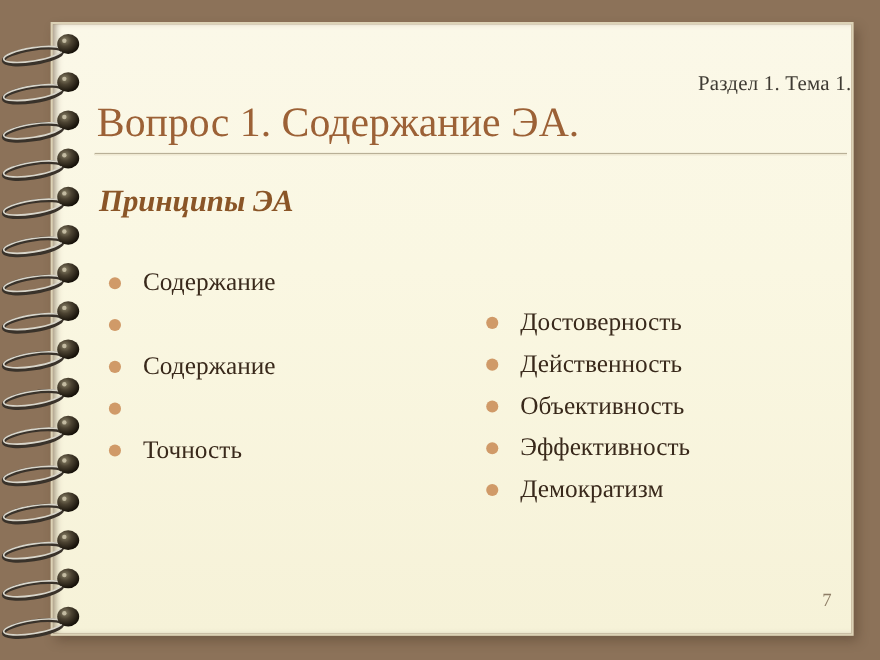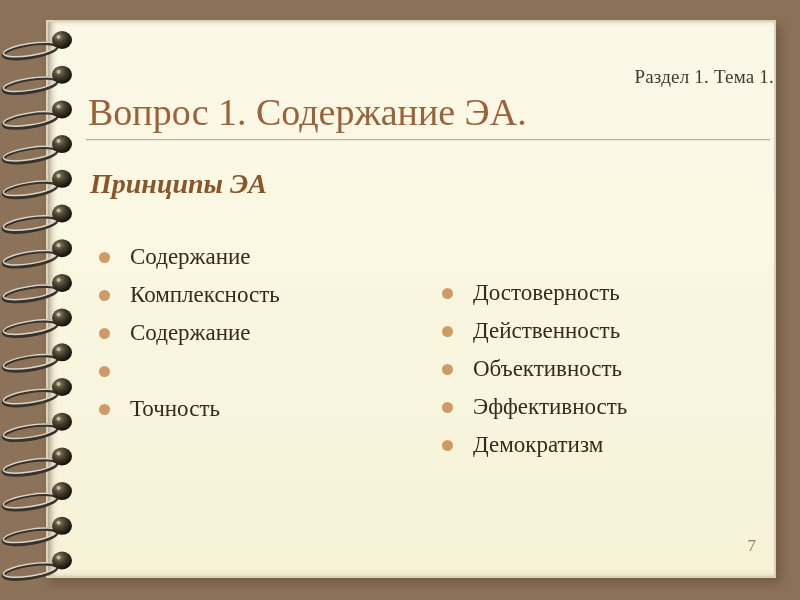--- a/index.html
+++ b/index.html
@@ -65,21 +65,20 @@
     <div class="rule"></div>
     <div class="subtitle">Принципы ЭА</div>
 
     <ul class="list left">
       <li>
         <span class="dot"></span>
         <span class="item-label">Содержание</span>
       </li>
       <li>
         <span class="dot"></span>
-        <span class="item-label">Комплексность</span>
       </li>
       <li>
         <span class="dot"></span>
         <span class="item-label">Содержание</span>
       </li>
       <li>
         <span class="dot"></span>
       </li>
       <li>
         <span class="dot"></span>

